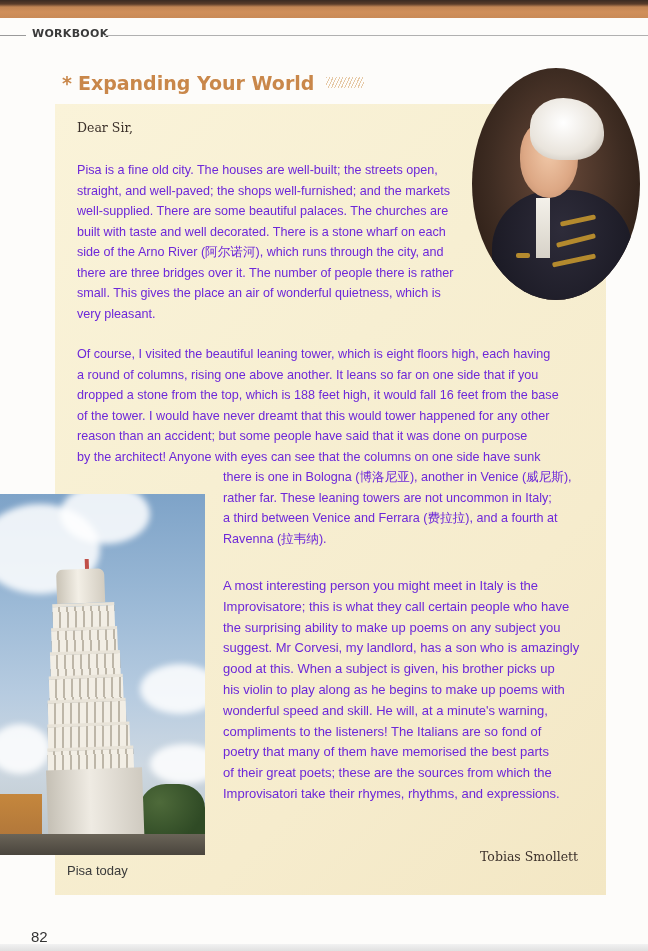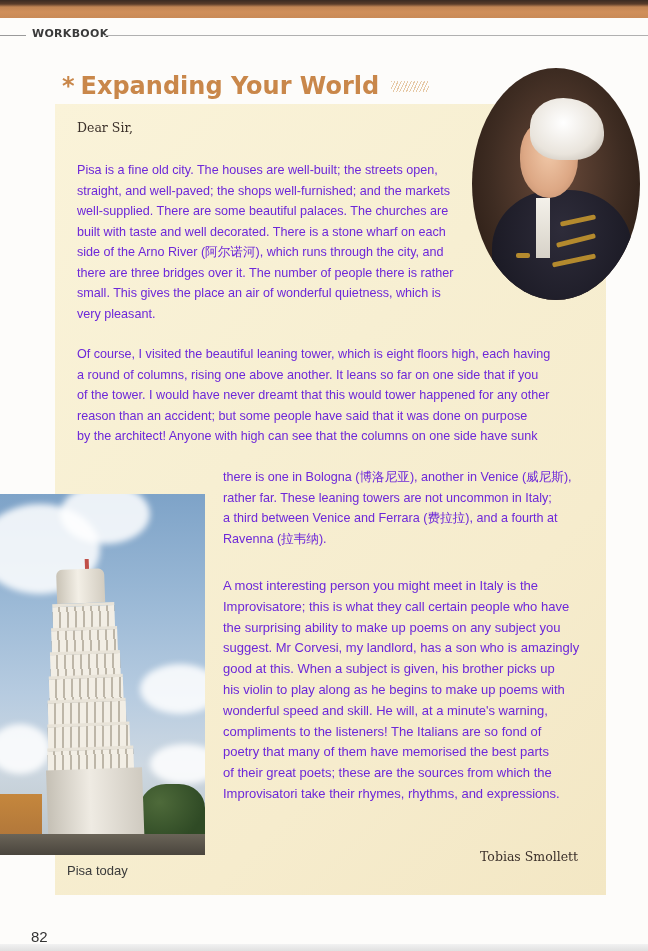--- a/index.html
+++ b/index.html
@@ -21,21 +21,21 @@
   .header-label {
     position: absolute; left: 32px; top: 1px;
     font-family: "DejaVu Sans", sans-serif; font-weight: bold; font-size: 11px;
     color: #3a3a3a; letter-spacing: 0.3px;
   }
   .header-line-right {
     position: absolute; left: 104px; top: 9px; width: 544px; height: 1px; background: #b0b0b0;
   }
   .section-title {
     position: absolute; left: 62px; top: 72px;
-    font-family: "DejaVu Sans", sans-serif; font-weight: bold; font-size: 24px;
+    font-family: "DejaVu Sans", sans-serif; font-weight: bold; font-size: 19px;
     color: #c9874a; white-space: nowrap;
   }
   .title-star { margin-right: 6px; }
   .title-hatch {
     display: inline-block; width: 38px; height: 11px; margin-left: 12px; vertical-align: 2px;
     background: repeating-linear-gradient(115deg, #e6c9a6 0 1px, transparent 1px 3px);
   }
   .letter-box {
     position: absolute; left: 55px; top: 104px; width: 551px; height: 791px;
     background: linear-gradient(135deg, #faf3d9 0%, #f7efd2 40%, #f6eccd 70%, #f3e7c4 100%);
@@ -169,23 +169,24 @@
   <span class="line">built with taste and well decorated. There is a stone wharf on each</span>
   <span class="line">side of the Arno River (阿尔诺河), which runs through the city, and</span>
   <span class="line">there are three bridges over it. The number of people there is rather</span>
   <span class="line">small. This gives the place an air of wonderful quietness, which is</span>
   <span class="line">very pleasant.</span>
 </div>
 
 <div class="letter-text para2">
   <span class="line">Of course, I visited the beautiful leaning tower, which is eight floors high, each having</span>
   <span class="line">a round of columns, rising one above another. It leans so far on one side that if you</span>
+  <span class="line">dropped a stone from the top, which is 188 feet high, it would fall 16 feet from the base</span>
   <span class="line">of the tower. I would have never dreamt that this would tower happened for any other</span>
   <span class="line">reason than an accident; but some people have said that it was done on purpose</span>
-  <span class="line">by the architect! Anyone with high can see that the columns on one side have sunk</span>
+  <span class="line">by the architect! Anyone with eyes can see that the columns on one side have sunk</span>
 </div>
 
 <div class="letter-text para2b">
   <span class="line">there is one in Bologna (博洛尼亚), another in Venice (威尼斯),</span>
   <span class="line">rather far. These leaning towers are not uncommon in Italy;</span>
   <span class="line">a third between Venice and Ferrara (费拉拉), and a fourth at</span>
   <span class="line">Ravenna (拉韦纳).</span>
 </div>
 
 <div class="letter-text para3">

